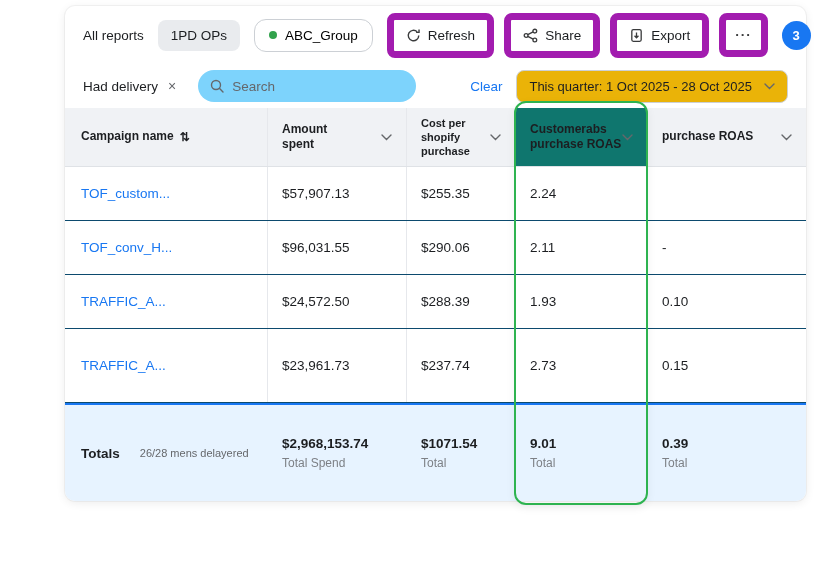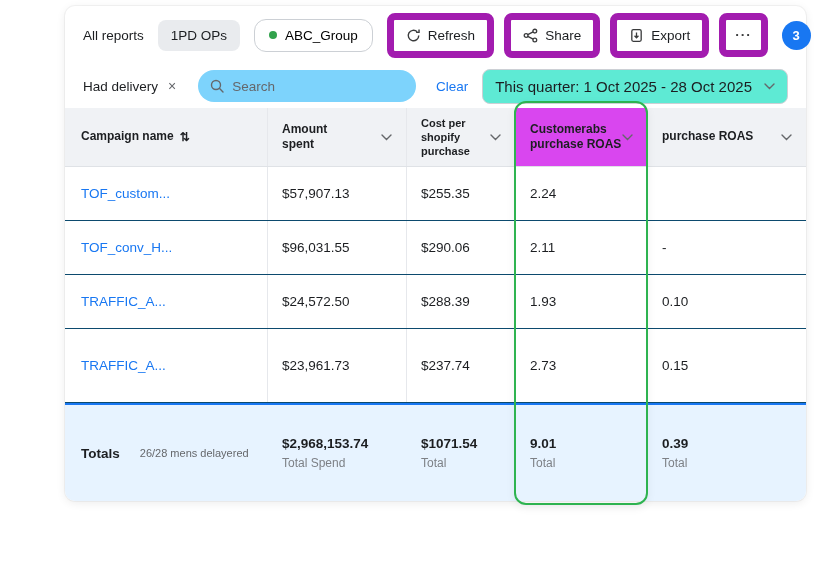--- a/index.html
+++ b/index.html
@@ -50,37 +50,37 @@
   }
   .search svg { flex:none; }
   .search input {
     border:none; background:transparent; outline:none; width:100%;
     font-size:13.5px; font-family:inherit; color:#1c1e21;
   }
   .search input::placeholder { color:#65676b; }
   .clear { margin-left:auto; color:#1877f2; font-size:13.5px; cursor:pointer; white-space:nowrap; }
   .datebtn {
     display:flex; align-items:center; gap:12px; border:1px solid #ccd0d5;
-    background:#5eead4; border-radius:8px; padding:8px 12px;
-    font-size:15px; color:#1c1e21; font-family:inherit; cursor:pointer; white-space:nowrap;
+    background:#eab308; border-radius:8px; padding:8px 12px;
+    font-size:13px; color:#1c1e21; font-family:inherit; cursor:pointer; white-space:nowrap;
   }
   
   .tr { display:grid; grid-template-columns:203px 139px 109px 132px 1fr; }
   .th, .td { padding:8px 14px; border-right:1px solid #e6e8ec; }
   .th:first-child, .td:first-child { padding-left:16px; }
   .tr > :last-child { border-right:none; }
   .thead { background:#f0f2f5; border-bottom:1px solid #dfe2e6; }
   .th { display:flex; align-items:center; min-height:50px; font-size:12px; font-weight:700; color:#1c1e21; }
   .th .lbl { line-height:1.28; }
   .lbl-w70 { max-width:70px; }
   .lbl-w62 { max-width:62px; font-size:11px; }
   .lbl-w92 { max-width:92px; }
   .th .chev { margin-left:auto; flex:none; }
   .sort { margin-left:6px; font-size:12px; color:#1c1e21; cursor:pointer; }
-  .th-highlight { background:#d946ef; }
+  .th-highlight { background:#0f766e; }
   .row { border-bottom:1px solid #0c4a6e; }
   .td { display:flex; align-items:center; min-height:53px; font-size:13.5px; color:#1c1e21; }
   .row-tall .td { min-height:73px; }
   .td-link { color:#1877f2; cursor:pointer; }
   
   .totals { background:#e7f3ff; border-top:2px solid #1877f2; border-radius:0 0 10px 10px; }
   .totals .td { min-height:96px; border-right:none; }
   .totals-first { gap:20px; }
   .totals-label { font-weight:700; font-size:13.5px; }
   .totals-note { font-size:11px; color:#65676b; }

